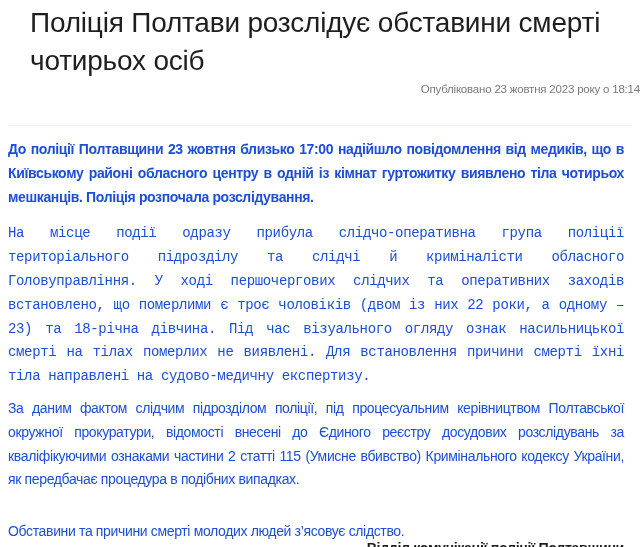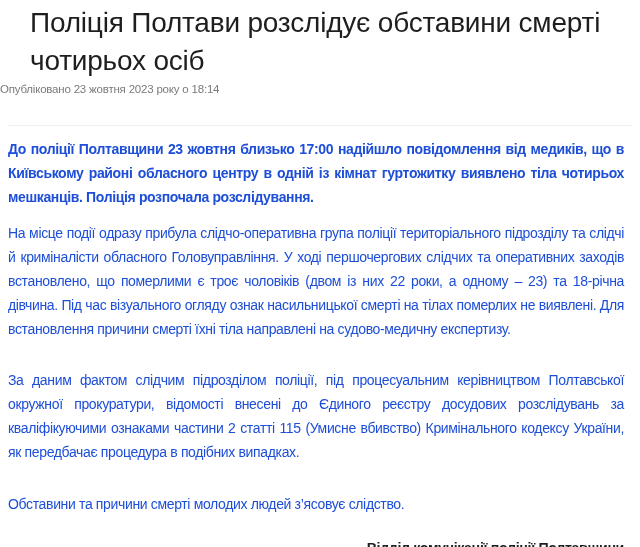--- a/index.html
+++ b/index.html
@@ -31,21 +31,21 @@
       font-size: 28px;
       line-height: 38px;
       color: #1e1e1e;
       letter-spacing: -0.2px;
     }
     .published {
       position: absolute;
       left: 0;
       top: 83px;
       width: 640px;
-      text-align: left;
+      text-align: right;
       font-size: 11.5px;
       color: #7a7a7a;
       letter-spacing: -0.2px;
     }
     .divider {
       position: absolute;
       left: 8px;
       top: 125px;
       width: 624px;
       height: 1px;
@@ -62,21 +62,21 @@
       letter-spacing: -0.35px;
     }
     .body p {
       margin: 0 0 13px 0;
       text-align: justify;
     }
     .body p.lead {
       font-weight: bold;
       margin-bottom: 13px;
     }
-    .body p.p2 { margin-bottom: 28px; }
+    .body p.p2 { margin-bottom: 8px; font-family: Liberation Mono, monospace; }
     .body p.p3 { margin-bottom: 28px; }
     .signature {
       position: absolute;
       right: 16px;
       top: 537px;
       font-weight: bold;
       font-size: 14.2px;
       line-height: 22px;
       color: #1e1e1e;
       letter-spacing: -0.35px;

